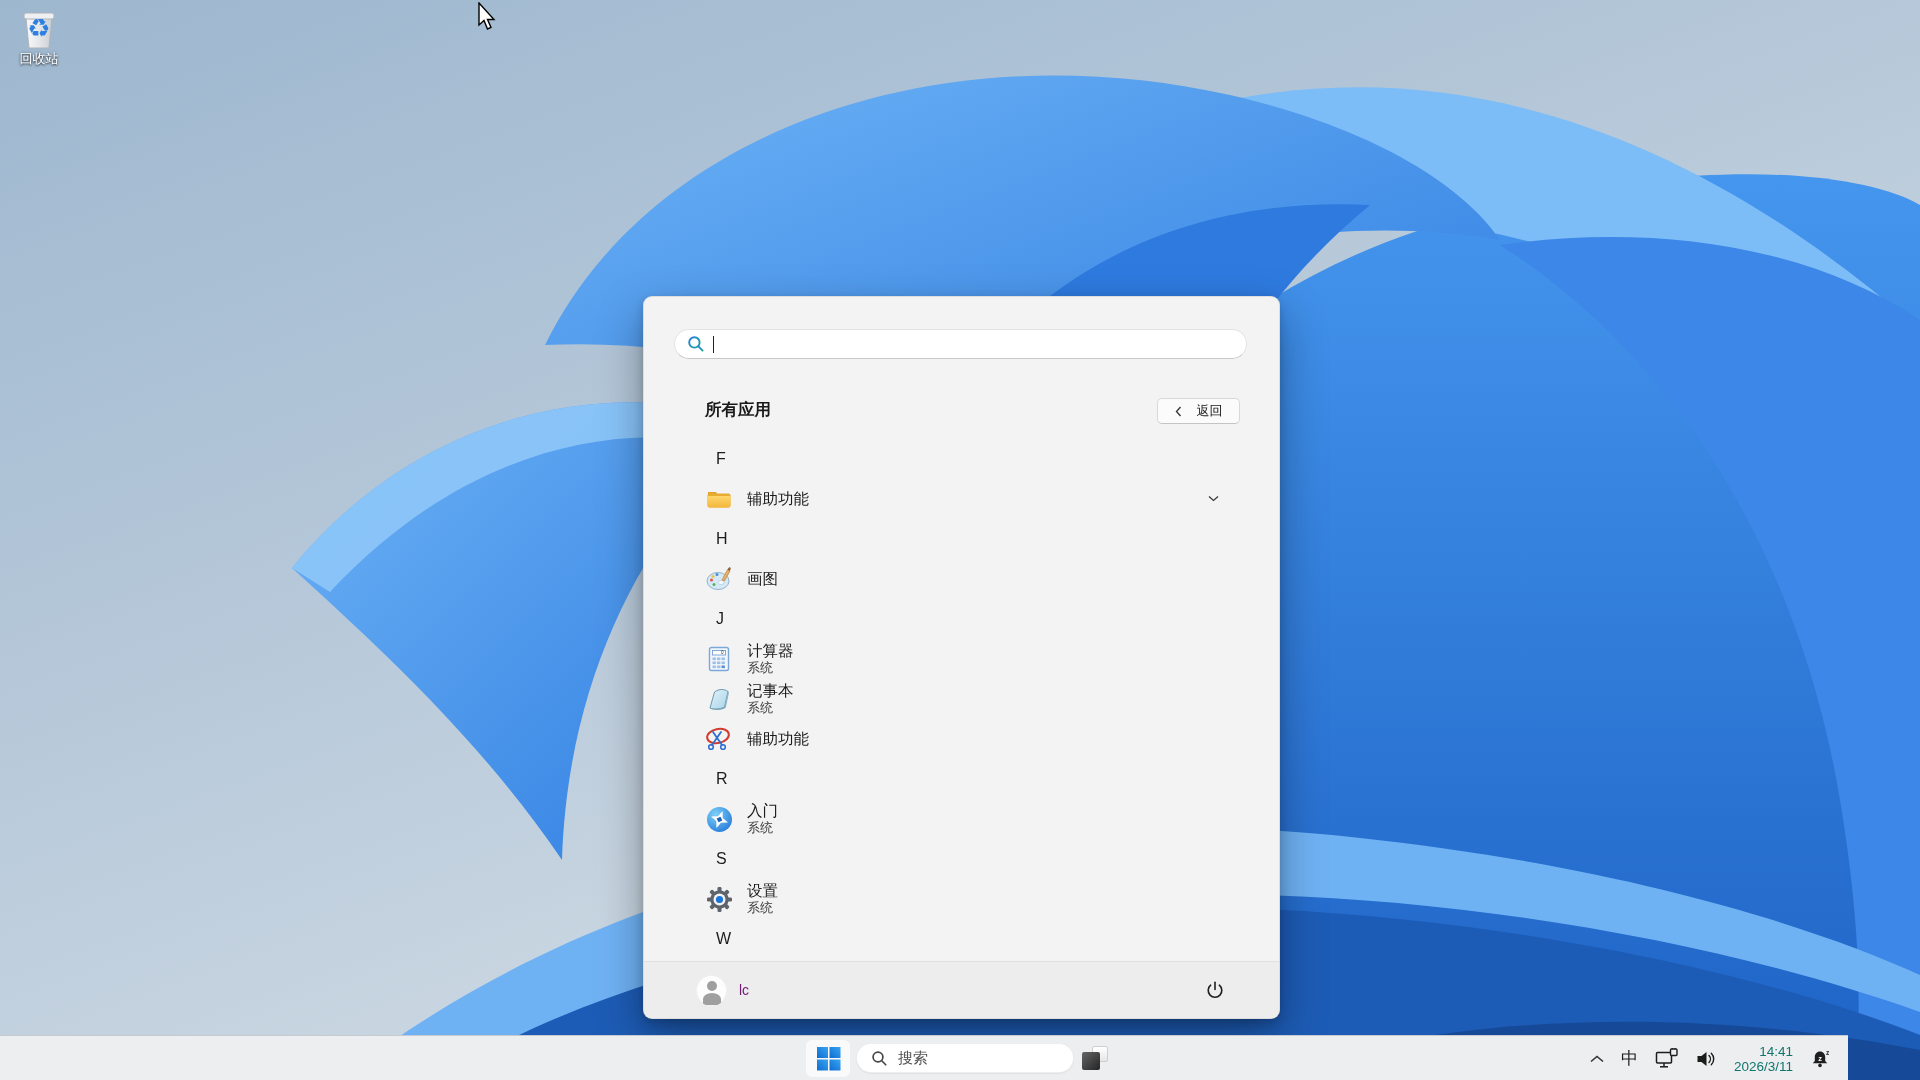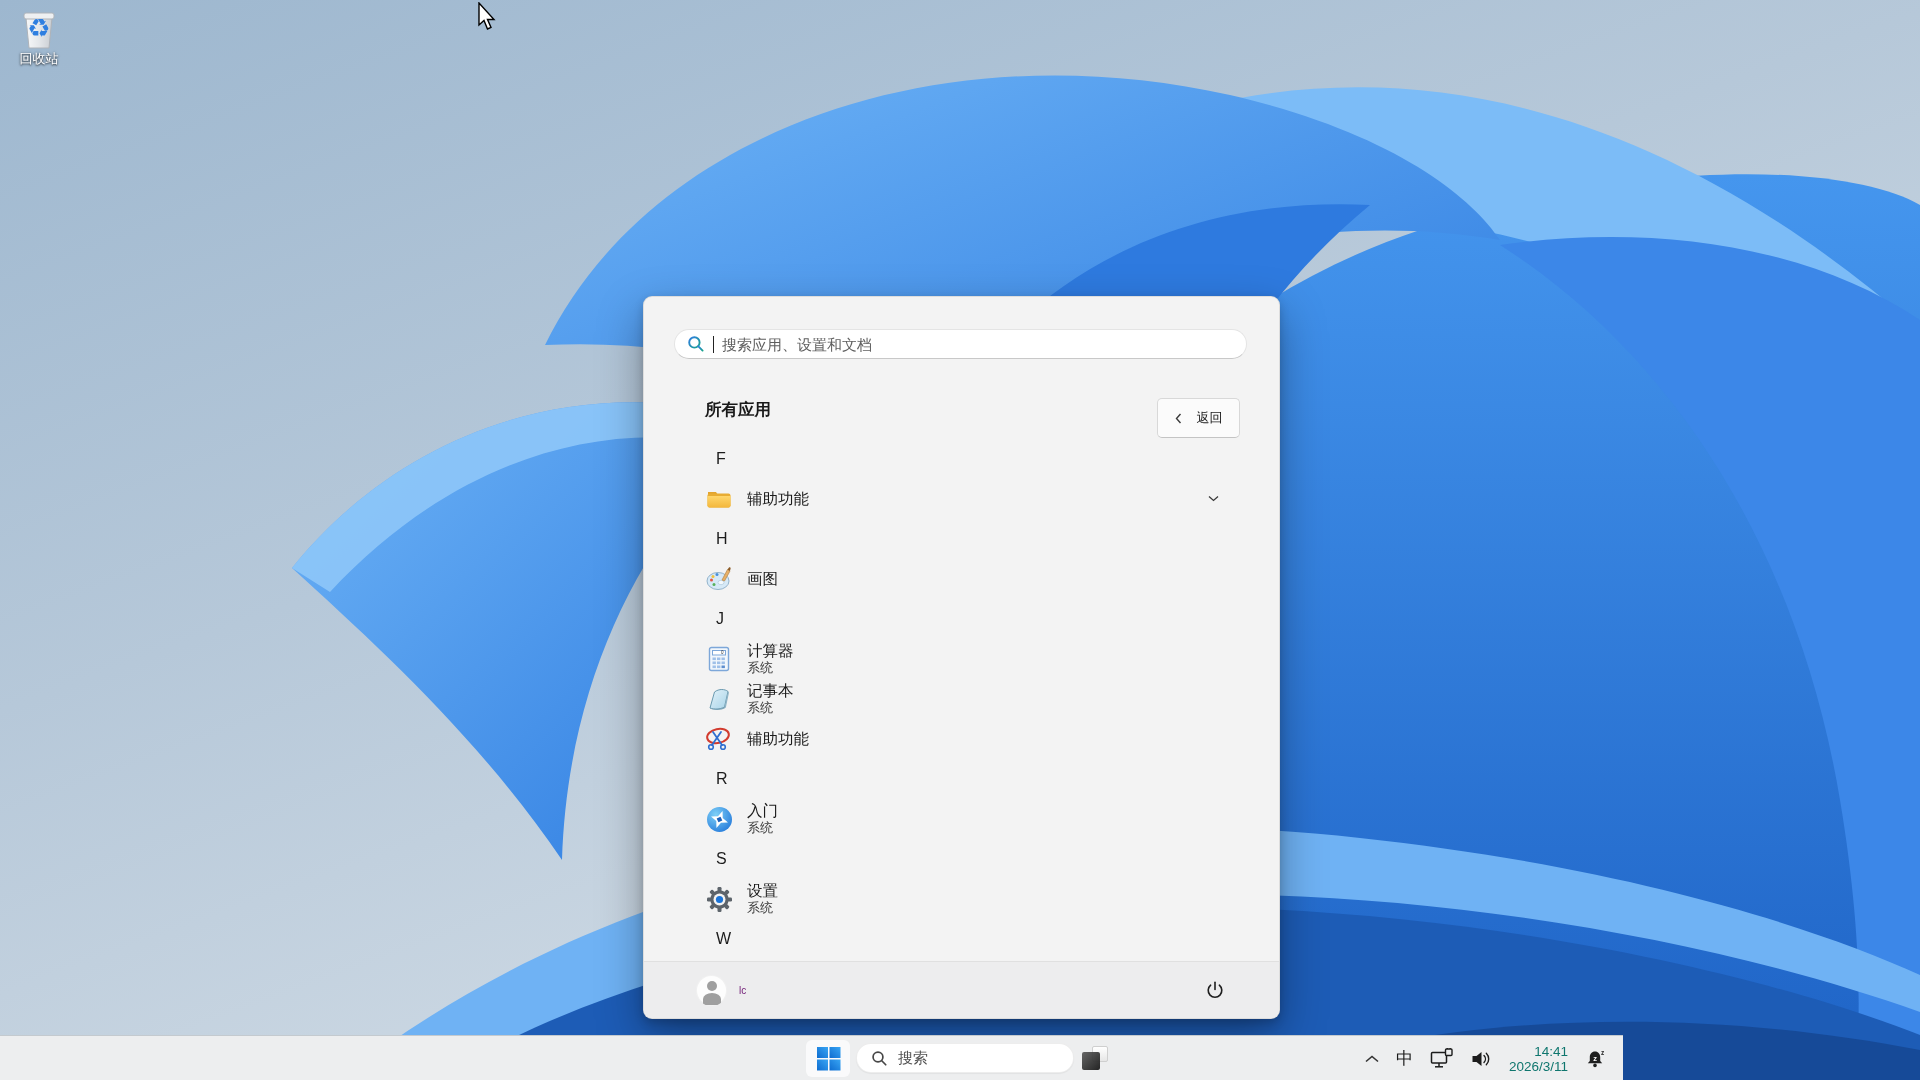--- a/index.html
+++ b/index.html
@@ -41,21 +41,21 @@
   .menu-search .caret{width:1px;height:17px;background:#222;}
   .menu-search input{
     border:none;outline:none;background:transparent;flex:1;
     font-size:15px;color:#1b1b1b;font-family:inherit;padding:0;
   }
   .menu-search input::placeholder{color:#5f5f5f;opacity:1;}
   .menu-header-title{
     position:absolute;left:61px;top:102px;font-size:16.5px;font-weight:bold;color:#191919;text-align:center;
   }
   .back-button{
-    position:absolute;left:513px;top:101px;width:83px;height:40px;
+    position:absolute;left:513px;top:101px;width:83px;height:26px;
     background:#fbfbfb;border:1px solid #d8d8d8;border-bottom-color:#c4c4c4;border-radius:5px;
     display:flex;align-items:center;justify-content:center;gap:15px;
     font-size:13px;color:#1b1b1b;
   }
   .app-list{position:absolute;left:0;top:142px;width:100%;}
   .list-row{height:40px;display:flex;align-items:center;padding:0 30px;position:relative;}
   .list-row .letter{margin-left:42px;font-size:16px;color:#1c1c1c;}
   .list-row .icon-box{width:28px;height:28px;margin-left:31px;display:flex;align-items:center;justify-content:center;flex:none;}
   .list-row .texts{margin-left:14px;display:flex;flex-direction:column;justify-content:center;line-height:1.05;}
   .list-row .app-label{font-size:15.5px;color:#1b1b1b;text-align:right;}
@@ -67,26 +67,26 @@
     background:#ededee;border-top:1px solid #e0e0e0;
     border-radius:0 0 9px 9px;display:flex;align-items:center;
   }
   .user-chip{display:flex;align-items:center;gap:12px;margin-left:52px;}
   .avatar{
     width:31px;height:31px;border-radius:50%;background:#fdfdfd;overflow:hidden;position:relative;
     box-shadow:0 0 0 1px rgba(0,0,0,.05) inset;
   }
   .avatar .head{position:absolute;left:10.5px;top:6px;width:10px;height:10px;border-radius:50%;background:#9f9f9f;}
   .avatar .body{position:absolute;left:6.5px;top:18px;width:18px;height:12px;border-radius:50% 50% 0 0;background:#9f9f9f;}
-  .user-name{font-size:10px;color:#701a75;}
+  .user-name{font-size:14px;color:#701a75;}
   .power-button{position:absolute;right:53px;top:50%;margin-top:-11px;width:22px;height:22px;
     display:flex;align-items:center;justify-content:center;}
   
   .taskbar{
-    position:absolute;left:0;bottom:0;width:1623px;height:45px;
+    position:absolute;left:0;bottom:0;width:1848px;height:45px;
     background:#edeeef;border-top:1px solid rgba(120,135,150,.35);
   }
   .start-button{
     position:absolute;left:806px;top:4px;width:44px;height:37px;border-radius:6px;
     background:rgba(255,255,255,.72);display:flex;align-items:center;justify-content:center;
   }
   .taskbar-search{
     position:absolute;left:856px;top:7px;width:218px;height:30px;border-radius:16px;
     background:#fff;border:1px solid rgba(0,0,0,.07);box-shadow:0 1px 1px rgba(0,0,0,.05);
     display:flex;align-items:center;gap:10px;padding:0 14px;
@@ -172,21 +172,20 @@
         <defs>
           <linearGradient id="sg" x1="0" y1="0" x2="1" y2="1">
             <stop offset="0" stop-color="#2f7de1"></stop>
               <stop offset="1" stop-color="#18a28b"></stop>
           </linearGradient>
         </defs>
         <circle cx="7.4" cy="7.4" r="5.2" fill="none" stroke="url(#sg)" stroke-width="1.9"></circle>
         <line x1="11.4" y1="11.4" x2="15.6" y2="15.6" stroke="url(#sg)" stroke-width="1.9" stroke-linecap="round"></line>
       </svg>
       <div class="caret"></div>
-      <input type="text" value="" placeholder="搜索应用、设置和文档" style="">
     </div>
 
     <div class="menu-header-title">所有应用</div>
 
     <div class="back-button">
       <svg width="7" height="11" viewBox="0 0 7 11">
         <polyline points="5.5,1 1.5,5.5 5.5,10" fill="none" stroke="#3a3a3a" stroke-width="1.4"></polyline>
       </svg>
       <span>返回</span>
     </div>

